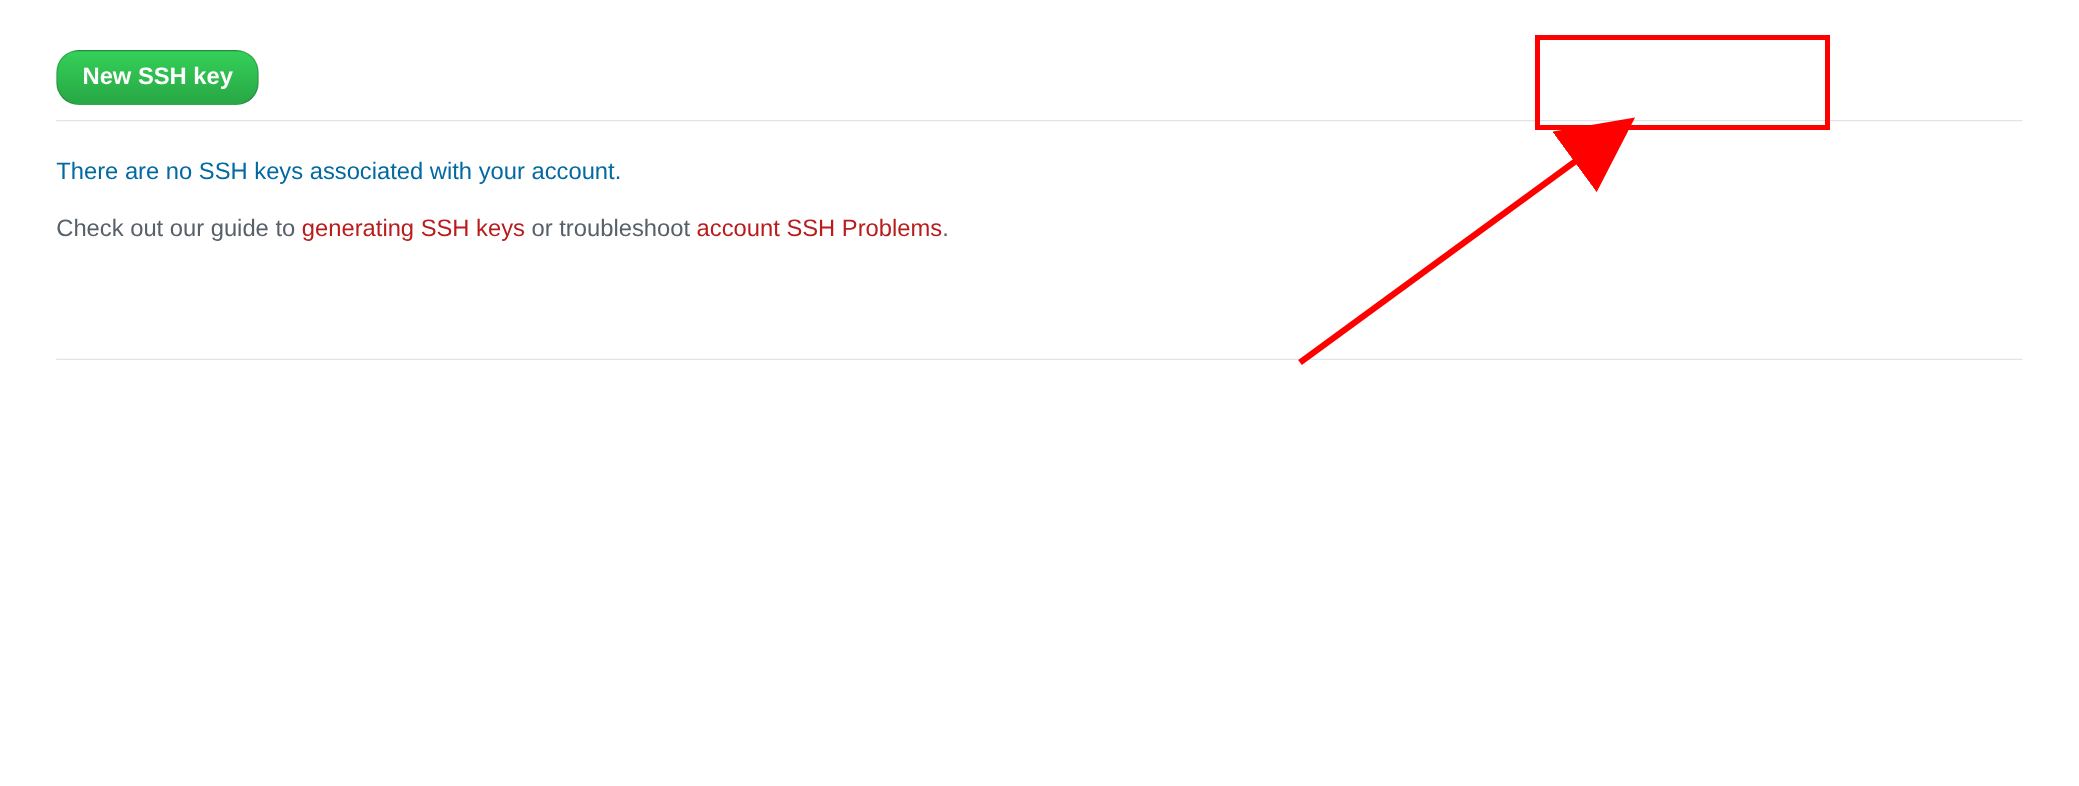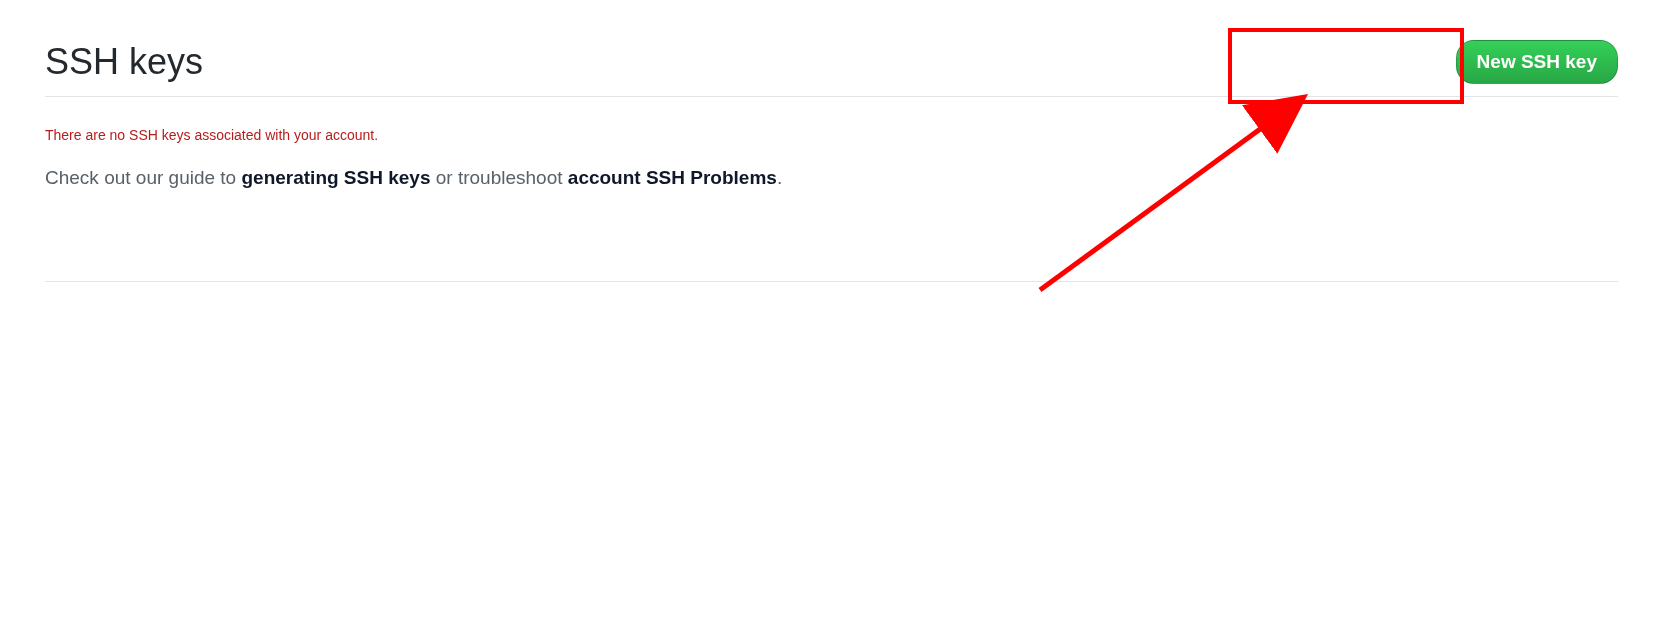--- a/index.html
+++ b/index.html
@@ -34,50 +34,48 @@
       color: #ffffff;
       border: 1px solid rgba(27, 31, 35, 0.2);
       border-radius: 18px;
       padding: 10px 20px;
       font-size: 19px;
       font-weight: 600;
       cursor: pointer;
       white-space: nowrap;
     }
     .empty-message {
-      font-size: 14px;
-      color: #b91c1c;
+      font-size: 19px;
+      color: #0369a1;
       margin-bottom: 24px;
     }
     .help-text {
       font-size: 19px;
       color: #586069;
     }
     .link {
-      color: #0f172a;
+      color: #b91c1c;
       text-decoration: none;
       cursor: pointer;
-      font-weight: bold;
     }
     .highlight-box {
       position: absolute;
       border: 4px solid #ff0000;
       pointer-events: none;
     }
     .arrow-svg {
       position: absolute;
       pointer-events: none;
     }
   </style>
 </head>
 <body>
 
 <div class="section">
   <div class="section-header">
-    <h2 class="section-title">SSH keys</h2>
     <button class="btn-primary">New SSH key</button>
   </div>
   <p class="empty-message">There are no SSH keys associated with your account.</p>
   <p class="help-text">
     <span>Check out our guide to </span><a class="link">generating SSH keys</a><span> or troubleshoot </span><a class="link">account SSH Problems</a><span>.</span>
   </p>
 </div>
 
 <div class="section">
   <div class="section-header">

